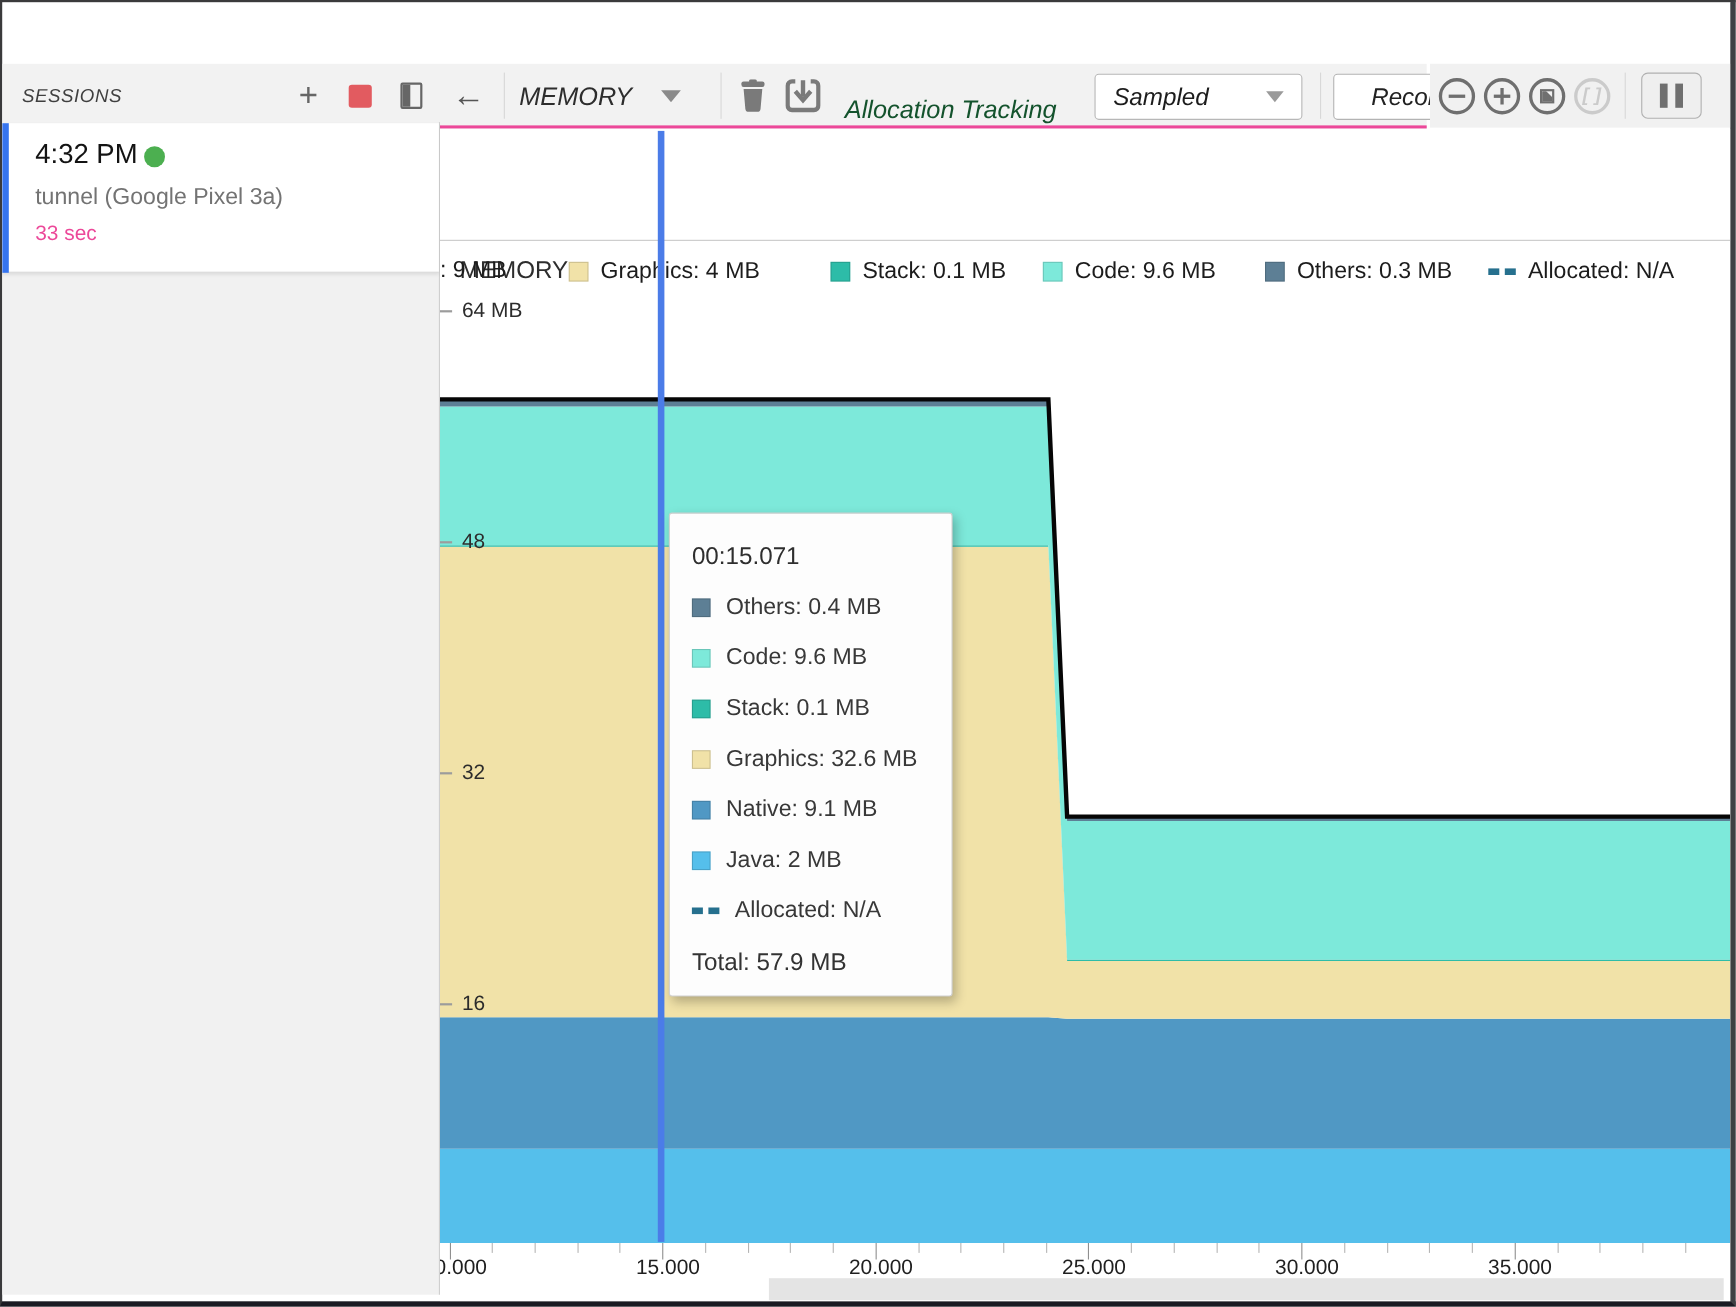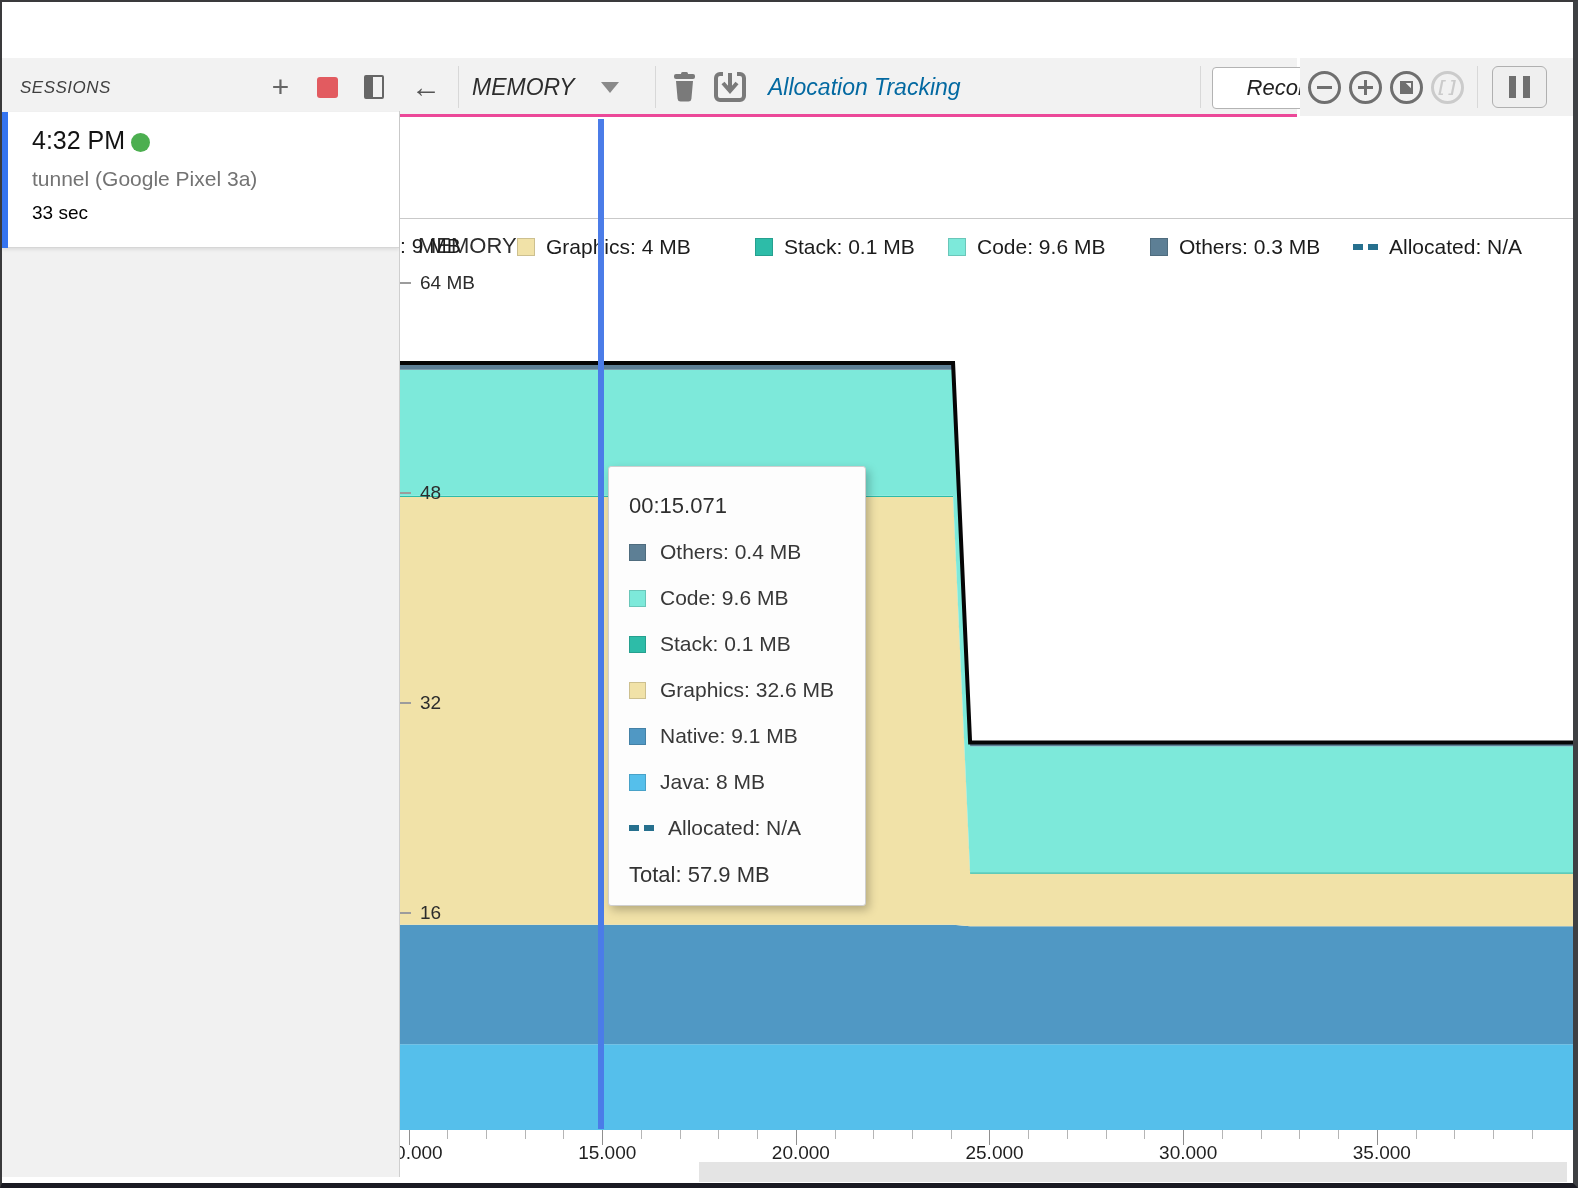--- a/index.html
+++ b/index.html
@@ -21,21 +21,21 @@
   .tb-icon{position:absolute;top:0;height:58px;display:flex;align-items:center;justify-content:center;width:40px;}
   .vsep{position:absolute;top:8px;width:1px;height:42px;background:#d8d8d8;}
   .plus-glyph{font-size:30px;color:#666;line-height:1;}
   .stop-glyph{width:21px;height:21px;background:#e25b60;border-radius:3px;}
   .panel-glyph{width:20px;height:24px;border:2px solid #666;border-radius:2px;position:relative;}
   .panel-glyph::after{content:"";position:absolute;left:0;top:0;width:7px;height:20px;background:#666;}
   .back-arrow{font-size:30px;color:#555;line-height:1;}
   .memory-combo{position:absolute;left:470px;top:0;height:58px;display:flex;align-items:center;gap:26px;cursor:default;}
   .memory-combo .lbl{font-size:23px;color:#2d2d2d;}
   .caret{width:0;height:0;border-left:9px solid transparent;border-right:9px solid transparent;border-top:11px solid #8a8a8a;}
-  .alloc-label{position:absolute;left:766px;top:16px;font-size:23px;color:#0369a1;}
+  .alloc-label{position:absolute;left:766px;top:28px;font-size:23px;color:#14532d;}
   .sampled-combo{position:absolute;left:993px;top:9px;width:189px;height:42px;background:#fff;border:1px solid #b7b7b7;border-radius:4px;display:flex;align-items:center;justify-content:space-between;padding:0 16px;}
   .sampled-combo .lbl{font-size:22px;color:#1c1c1c;}
   .sampled-combo .caret{border-top-color:#9a9a9a;border-left-width:8px;border-right-width:8px;border-top-width:10px;}
   .record-btn{position:absolute;left:1210px;top:9px;width:140px;height:42px;background:#fff;border:1px solid #b3b3b3;border-radius:4px;font-size:22px;color:#222;display:flex;align-items:center;justify-content:center;overflow:hidden;white-space:nowrap;}
   .zoom-overlay{position:absolute;left:1298px;top:0;width:273px;height:58px;background:#f1f1f1;display:flex;align-items:center;}
   .circ-icon{width:33px;height:33px;border:3px solid #6f6f6f;border-radius:50%;margin-left:8px;position:relative;display:flex;align-items:center;justify-content:center;}
   .circ-icon.disabled{border-color:#cbcbcb;}
   .hbar{width:15px;height:3px;background:#6f6f6f;}
   .pluswrap{position:relative;width:15px;height:15px;}
   .pluswrap .h{position:absolute;left:0;top:6px;width:15px;height:3px;background:#6f6f6f;}
@@ -45,21 +45,21 @@
   .fitglyph{font-size:17px;color:#cbcbcb;letter-spacing:1px;font-weight:bold;}
   .pause-btn{margin-left:14px;width:55px;height:42px;background:#efefef;border:1px solid #b0b0b0;border-radius:6px;display:flex;align-items:center;justify-content:center;gap:7px;}
   .pause-btn .bar{width:7px;height:22px;background:#6f6f6f;}
   
   .sessions{position:absolute;left:0;top:109px;width:398px;height:1066px;background:#f1f1f1;border-right:1px solid #cfcfcf;}
   .session-item{position:absolute;left:0;top:1px;width:397px;height:136px;background:#fff;border-bottom:1px solid #d6d6d6;box-shadow:0 2px 3px rgba(0,0,0,.08);}
   .session-accent{position:absolute;left:0;top:0;width:6px;height:136px;background:#3574f0;}
   .session-time{position:absolute;left:30px;top:14px;font-size:25px;color:#131313;}
   .session-dot{position:absolute;left:129px;top:21px;width:19px;height:19px;border-radius:50%;background:#4caf50;}
   .session-device{position:absolute;left:30px;top:55px;font-size:21px;color:#737373;}
-  .session-duration{position:absolute;left:30px;top:90px;font-size:19px;color:#000000;}
+  .session-duration{position:absolute;left:30px;top:90px;font-size:19px;color:#ec4899;}
   
   .main{position:absolute;left:398px;top:115px;width:1173px;height:1066px;background:#fff;overflow:hidden;}
   .event-strip{position:absolute;left:0;top:0;width:1173px;height:102px;background:#fff;border-bottom:1px solid #c9c9c9;}
   .legend-row{position:absolute;left:0;top:112px;width:1173px;height:36px;}
   .legend-item{position:absolute;top:0;height:36px;display:flex;align-items:center;gap:11px;}
   .legend-text{font-size:21px;color:#1c1c1c;white-space:nowrap;}
   .swatch{width:18px;height:18px;border:1px solid rgba(0,0,0,.15);}
   .dash-swatch{display:flex;gap:5px;align-items:center;}
   .dash-swatch .d{width:10px;height:6px;}
   .memory-section-label{position:absolute;left:18px;top:4px;font-size:22px;color:#2d2d2d;}
@@ -122,20 +122,24 @@
     </div>
     <div class="tb-icon" style="left:708px">
       <svg width="32" height="32" viewBox="0 0 32 32">
         <path d="M9 3 H6 a4 4 0 0 0 -4 4 V25 a4 4 0 0 0 4 4 H26 a4 4 0 0 0 4 -4 V7 a4 4 0 0 0 -4 -4 H23" fill="none" stroke="#7a7a7a" stroke-width="4"></path>
         <line x1="16" y1="2" x2="16" y2="17" stroke="#7a7a7a" stroke-width="4"></line>
         <path d="M9 12 l7 8 l7 -8" fill="none" stroke="#7a7a7a" stroke-width="4"></path>
       </svg>
     </div>
     <div class="alloc-label">Allocation Tracking</div>
 
+    <div class="sampled-combo">
+      <span class="lbl">Sampled</span>
+      <span class="caret"></span>
+    </div>
     <div class="vsep" style="left:1198px"></div>
 
     <div class="record-btn">Record</div>
 
     <div class="zoom-overlay">
       <div class="circ-icon">
           <div class="hbar"></div>
         </div>
       <div class="circ-icon">
           <div class="pluswrap">
@@ -236,21 +240,21 @@
       <div class="tt-row">
         <span class="swatch" style="background: rgb(241, 226, 168);"></span>
           <span class="tt-text">Graphics: 32.6 MB</span>
       </div>
       <div class="tt-row">
         <span class="swatch" style="background: rgb(80, 152, 196);"></span>
           <span class="tt-text">Native: 9.1 MB</span>
       </div>
       <div class="tt-row">
         <span class="swatch" style="background: rgb(85, 191, 235);"></span>
-          <span class="tt-text">Java: 8 MB</span>
+          <span class="tt-text">Java: 2 MB</span>
       </div>
       <div class="tt-row">
         <span class="dash-swatch">
           <span class="d" style="background: rgb(38, 112, 142);"></span>
             <span class="d" style="background: rgb(38, 112, 142);"></span>
         </span>
         <span class="tt-text">Allocated: N/A</span>
       </div>
       <div class="tt-total">Total: 57.9 MB</div>
     </div>

